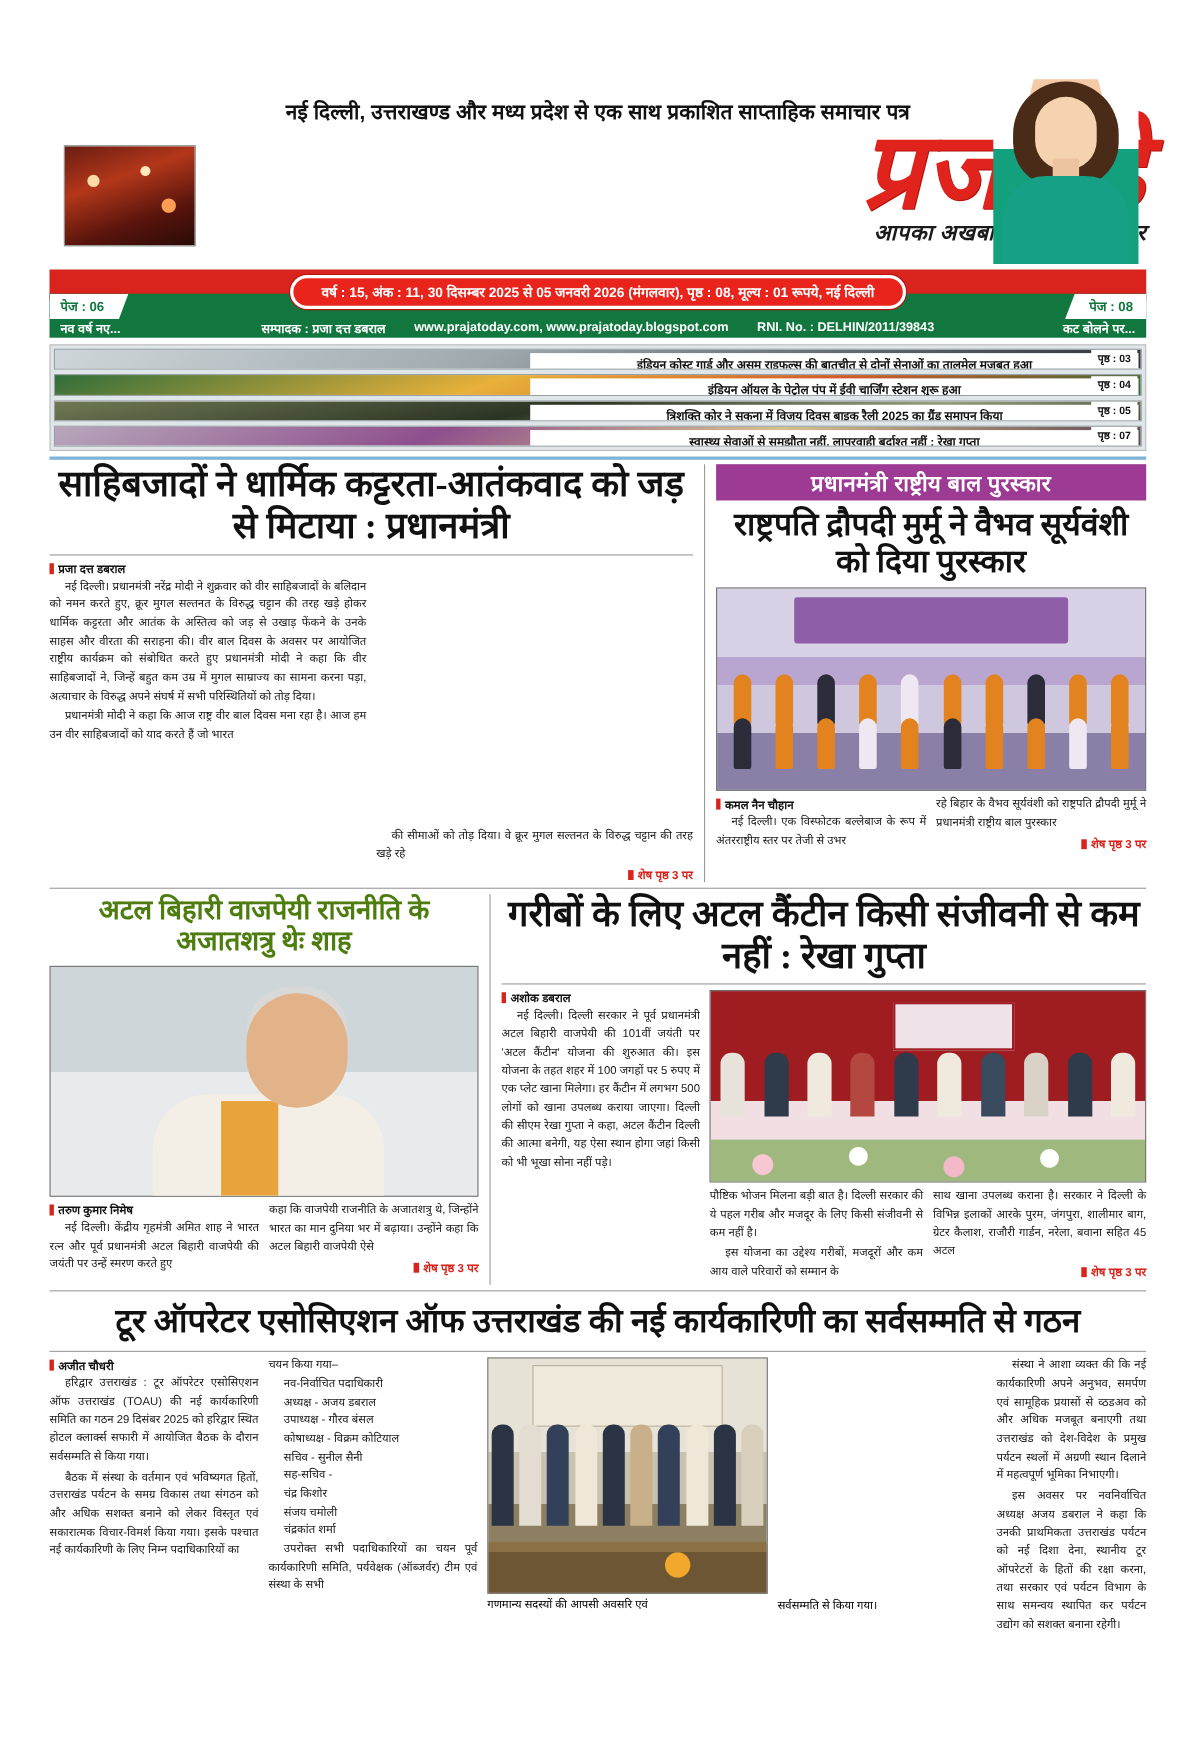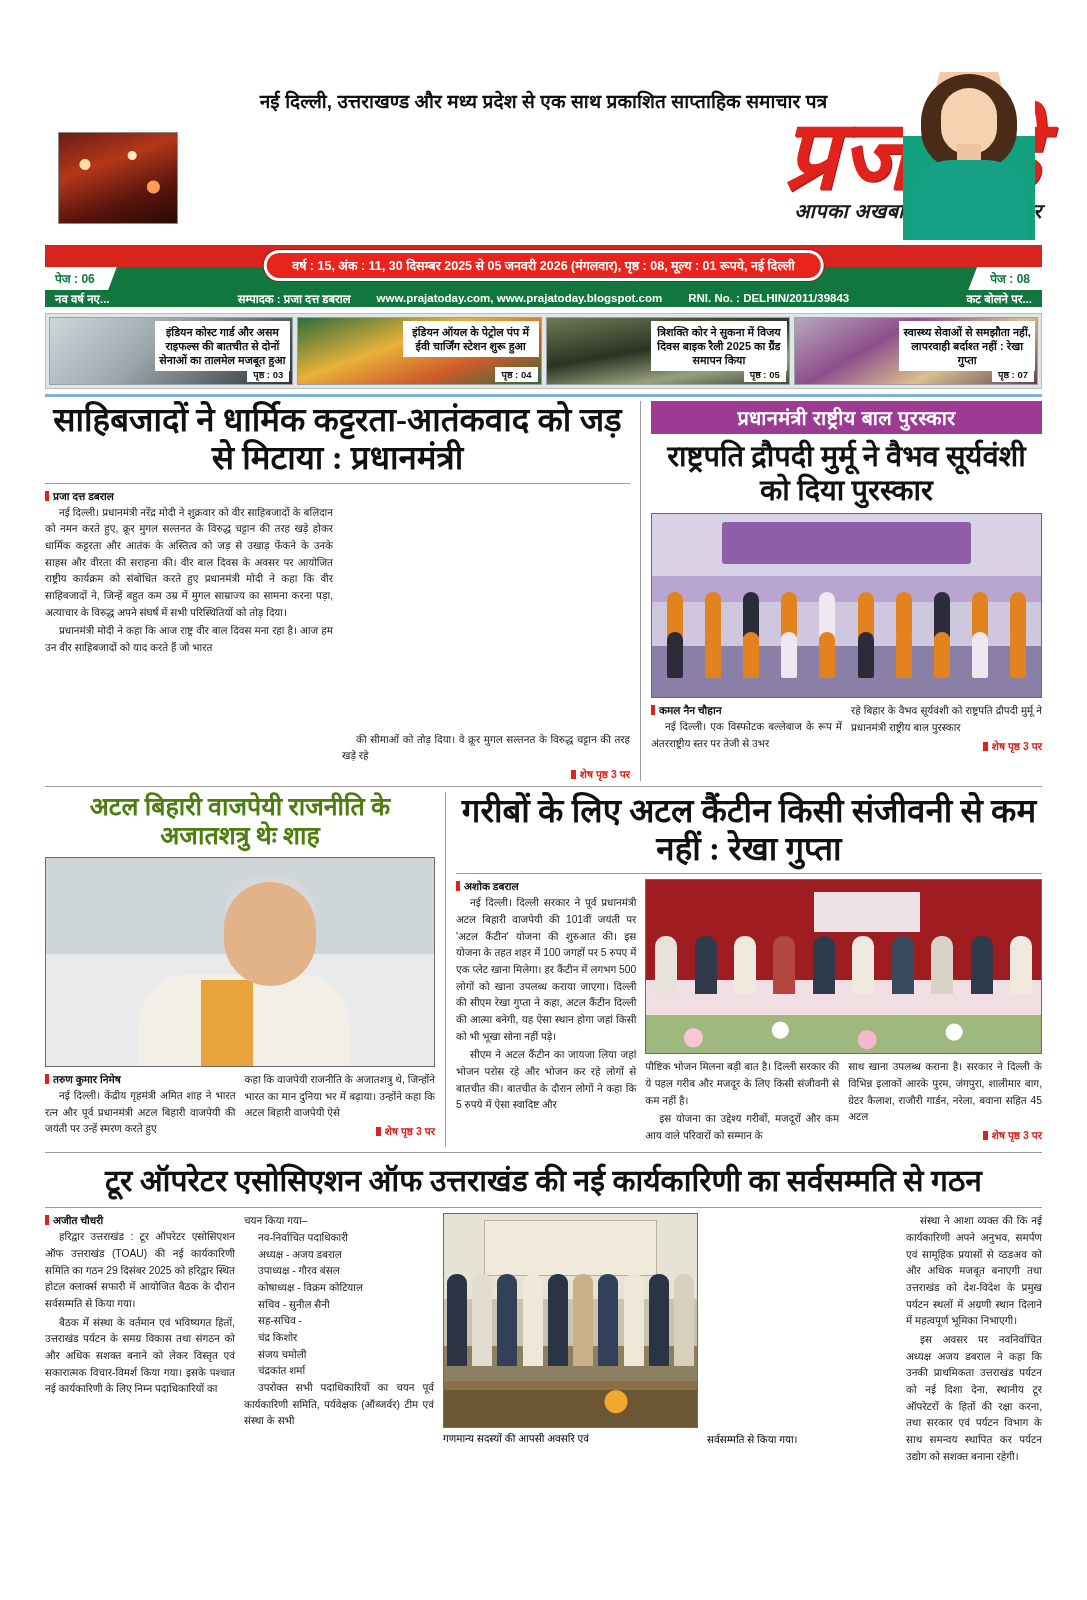--- a/index.html
+++ b/index.html
@@ -76,22 +76,22 @@
     position:absolute; top:44px; left:45px; right:45px; height:18px;
     display:flex; align-items:center; justify-content:center; gap:26px;
     color:#fff; font-size:11.5px; font-weight:700;
   }
   .green-row .edge { position:absolute; font-size:11.5px; font-weight:700; }
   .green-row .edge.l { left:10px; }
   .green-row .edge.r { right:10px; }
 
   
   .teasers {
-    margin: 6px 45px 0; height: 76px; display:flex; gap:4px;
-    border:1px solid #bdbdbd; background:#dfe6e9; padding:3px;
+    margin: 6px 45px 0; height: 97px; display:flex; gap:4px;
+    border:1px solid #bdbdbd; background:#dfe6e9; padding:3px;flex-direction:column;
   }
   .teaser { position:relative; flex:1; overflow:hidden; border:1px solid #9aa0a3; }
   .teaser .bg { position:absolute; inset:0; }
   .t1 .bg { background: linear-gradient(135deg,#cfd6d9 0%, #9ea9ae 40%, #5b646a 75%, #2e3438 100%); }
   .t2 .bg { background: linear-gradient(160deg,#2f6d3a 0%, #e8b13a 40%, #cf5b2a 70%, #2e6b39 100%); }
   .t3 .bg { background: linear-gradient(170deg,#6f7a54 0%, #2b3324 45%, #97a07c 75%, #444b39 100%); }
   .t4 .bg { background: linear-gradient(150deg,#b7a7bb 0%, #8e4f8c 35%, #d8c08e 65%, #5a4450 100%); }
   .teaser .cap {
     position:absolute; right:2px; top:3px; width:56%;
     background:#fff; padding:4px 4px; text-align:center;
@@ -377,21 +377,20 @@
 
       <div class="vline"></div>
 
       <div style="flex:1">
         <div class="hl-xl">गरीबों के लिए अटल कैंटीन किसी संजीवनी से कम नहीं : रेखा गुप्ता</div>
         <div class="hr-thin"></div>
         <div class="cols3">
           <div class="col">
             <div class="byline">अशोक डबराल</div>
             <div class="para">नई दिल्ली। दिल्ली सरकार ने पूर्व प्रधानमंत्री अटल बिहारी वाजपेयी की 101वीं जयंती पर 'अटल कैंटीन' योजना की शुरुआत की। इस योजना के तहत शहर में 100 जगहों पर 5 रुपए में एक प्लेट खाना मिलेगा। हर कैंटीन में लगभग 500 लोगों को खाना उपलब्ध कराया जाएगा। दिल्ली की सीएम रेखा गुप्ता ने कहा, अटल कैंटीन दिल्ली की आत्मा बनेगी, यह ऐसा स्थान होगा जहां किसी को भी भूखा सोना नहीं पड़े।</div>
-            <div class="para">सीएम ने अटल कैंटीन का जायजा लिया जहां भोजन परोस रहे और भोजन कर रहे लोगों से बातचीत की। बातचीत के दौरान लोगों ने कहा कि 5 रुपये में ऐसा स्वादिष्ट और</div>
           </div>
           <div class="col" style="flex:2.2">
             <div class="photo ph-canteen">
               <div class="sign"></div>
               <div class="ppl">
                 <i style="background:#e8e3da"></i>
                 <i style="background:#2f3a4a"></i>
                 <i style="background:#efe9de"></i>
                 <i style="background:#b4473f"></i>
                 <i style="background:#2f3a4a"></i>

